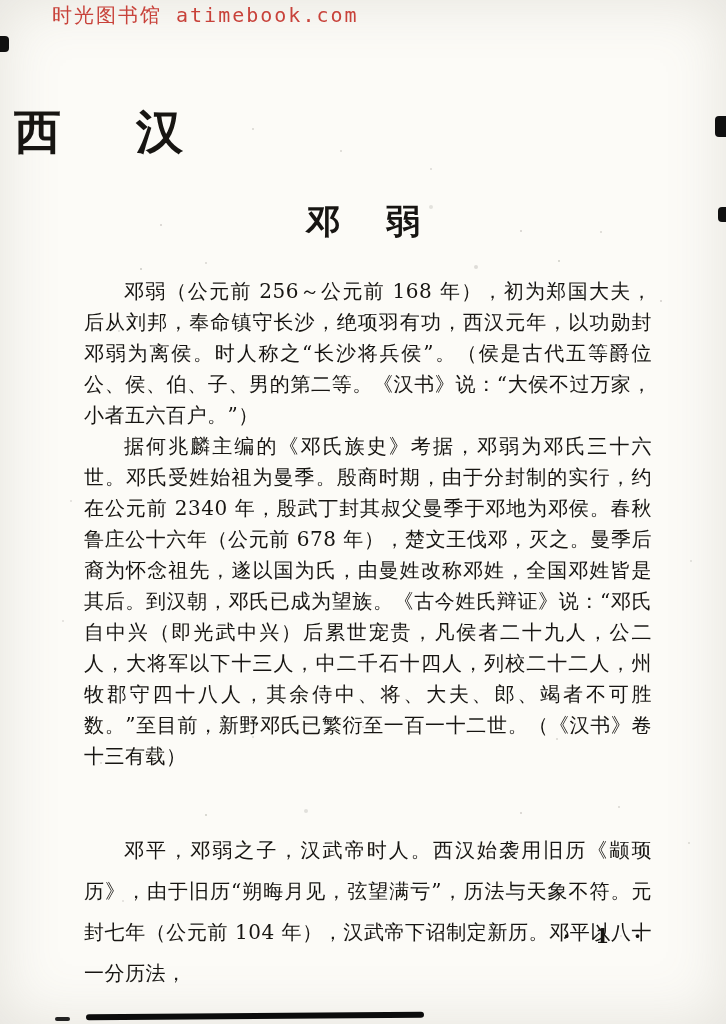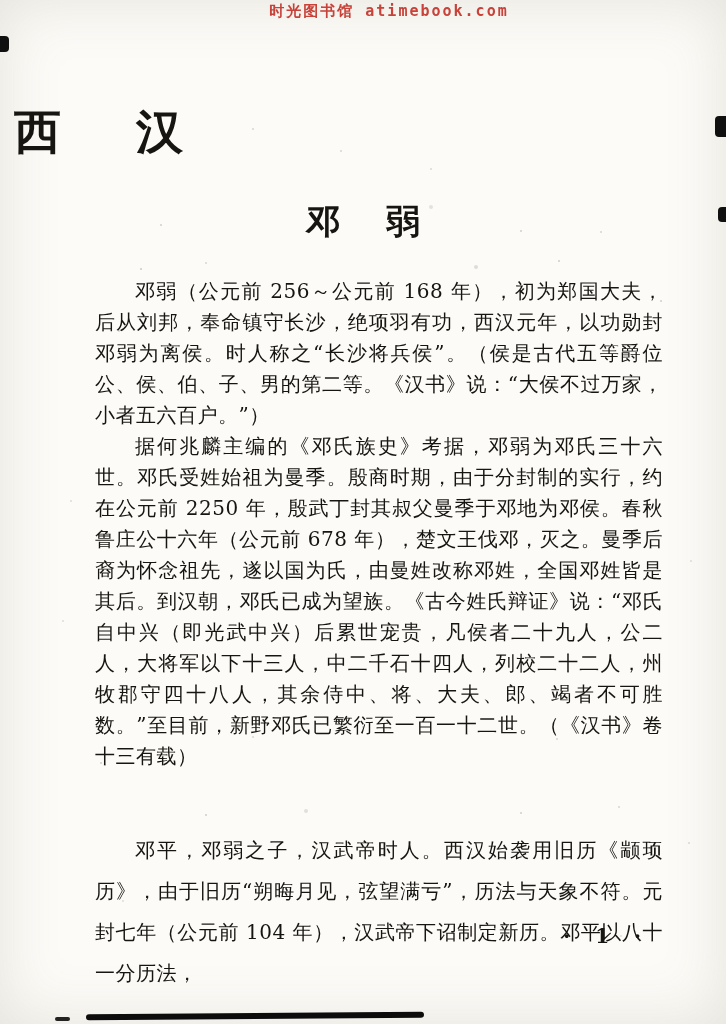--- a/index.html
+++ b/index.html
@@ -16,25 +16,24 @@
     overflow: hidden;
     font-family: "DejaVu Serif", "Liberation Serif", serif;
     color: #171512;
     box-shadow: inset 0 0 60px rgba(120,115,100,0.18);
   }
   .watermark {
     position: absolute;
     top: 2px;
     left: 0;
     width: 100%;
-    text-align: center;
     text-indent: 52px;
     font-family: "DejaVu Sans Mono", "Liberation Mono", monospace;
-    font-size: 15px;
-    font-weight: bold;
+    font-size: 20px;
+    font-weight: normal;
     letter-spacing: 2px;
     white-space: nowrap;
   }
   .chapter-title {
     position: absolute;
     top: 101px;
     left: 0;
     width: 100%;
     margin: 0;
     text-align: left;
@@ -51,21 +50,21 @@
     text-align: center;
     font-size: 34px;
     font-weight: bold;
     letter-spacing: 6px;
     text-indent: 6px;
   }
   .heading-deng-ruo { top: 199px; }
   .heading-deng-ping { top: 751px; }
   .text-block {
     position: absolute;
-    left: 95px;
+    left: 84px;
     width: 568px;
     font-size: 20px;
     line-height: 31px;
     text-align: justify;
     letter-spacing: 0.5px;
   }
   .text-block p {
     margin: 0;
     text-indent: 2em;
   }
@@ -117,21 +116,21 @@
   <div class="speckles"></div>
 
   <div class="watermark" style="color: rgb(200, 66, 58);">时光图书馆 atimebook.com</div>
 
   <h1 class="chapter-title">西　汉</h1>
 
   <h2 class="section-heading heading-deng-ruo">邓　弱</h2>
 
   <div class="text-block block-1">
     <p>邓弱（公元前 256～公元前 168 年），初为郑国大夫，后从刘邦，奉命镇守长沙，绝项羽有功，西汉元年，以功勋封邓弱为离侯。时人称之“长沙将兵侯”。（侯是古代五等爵位公、侯、伯、子、男的第二等。《汉书》说：“大侯不过万家，小者五六百户。”）</p>
-    <p>据何兆麟主编的《邓氏族史》考据，邓弱为邓氏三十六世。邓氏受姓始祖为曼季。殷商时期，由于分封制的实行，约在公元前 2250 年，殷武丁封其叔父曼季于邓地为邓侯。春秋鲁庄公十六年（公元前 678 年），楚文王伐邓，灭之。曼季后裔为怀念祖先，遂以国为氏，由曼姓改称邓姓，全国邓姓皆是其后。到汉朝，邓氏已成为望族。《古今姓氏辩证》说：“邓氏自中兴（即光武中兴）后累世宠贵，凡侯者二十九人，公二人，大将军以下十三人，中二千石十四人，列校二十二人，州牧郡守四十八人，其余侍中、将、大夫、郎、竭者不可胜数。”至目前，新野邓氏已繁衍至一百一十二世。（《汉书》卷十三有载）</p>
+    <p>据何兆麟主编的《邓氏族史》考据，邓弱为邓氏三十六世。邓氏受姓始祖为曼季。殷商时期，由于分封制的实行，约在公元前 2340 年，殷武丁封其叔父曼季于邓地为邓侯。春秋鲁庄公十六年（公元前 678 年），楚文王伐邓，灭之。曼季后裔为怀念祖先，遂以国为氏，由曼姓改称邓姓，全国邓姓皆是其后。到汉朝，邓氏已成为望族。《古今姓氏辩证》说：“邓氏自中兴（即光武中兴）后累世宠贵，凡侯者二十九人，公二人，大将军以下十三人，中二千石十四人，列校二十二人，州牧郡守四十八人，其余侍中、将、大夫、郎、竭者不可胜数。”至目前，新野邓氏已繁衍至一百一十二世。（《汉书》卷十三有载）</p>
   </div>
 
 
   <div class="text-block block-2">
     <p>邓平，邓弱之子，汉武帝时人。西汉始袭用旧历《颛顼历》，由于旧历“朔晦月见，弦望满亏”，历法与天象不符。元封七年（公元前 104 年），汉武帝下诏制定新历。邓平以八十一分历法，</p>
   </div>
 
   <div class="page-number">· 1 ·</div>
 
   <div class="artifact a-left-top"></div>

